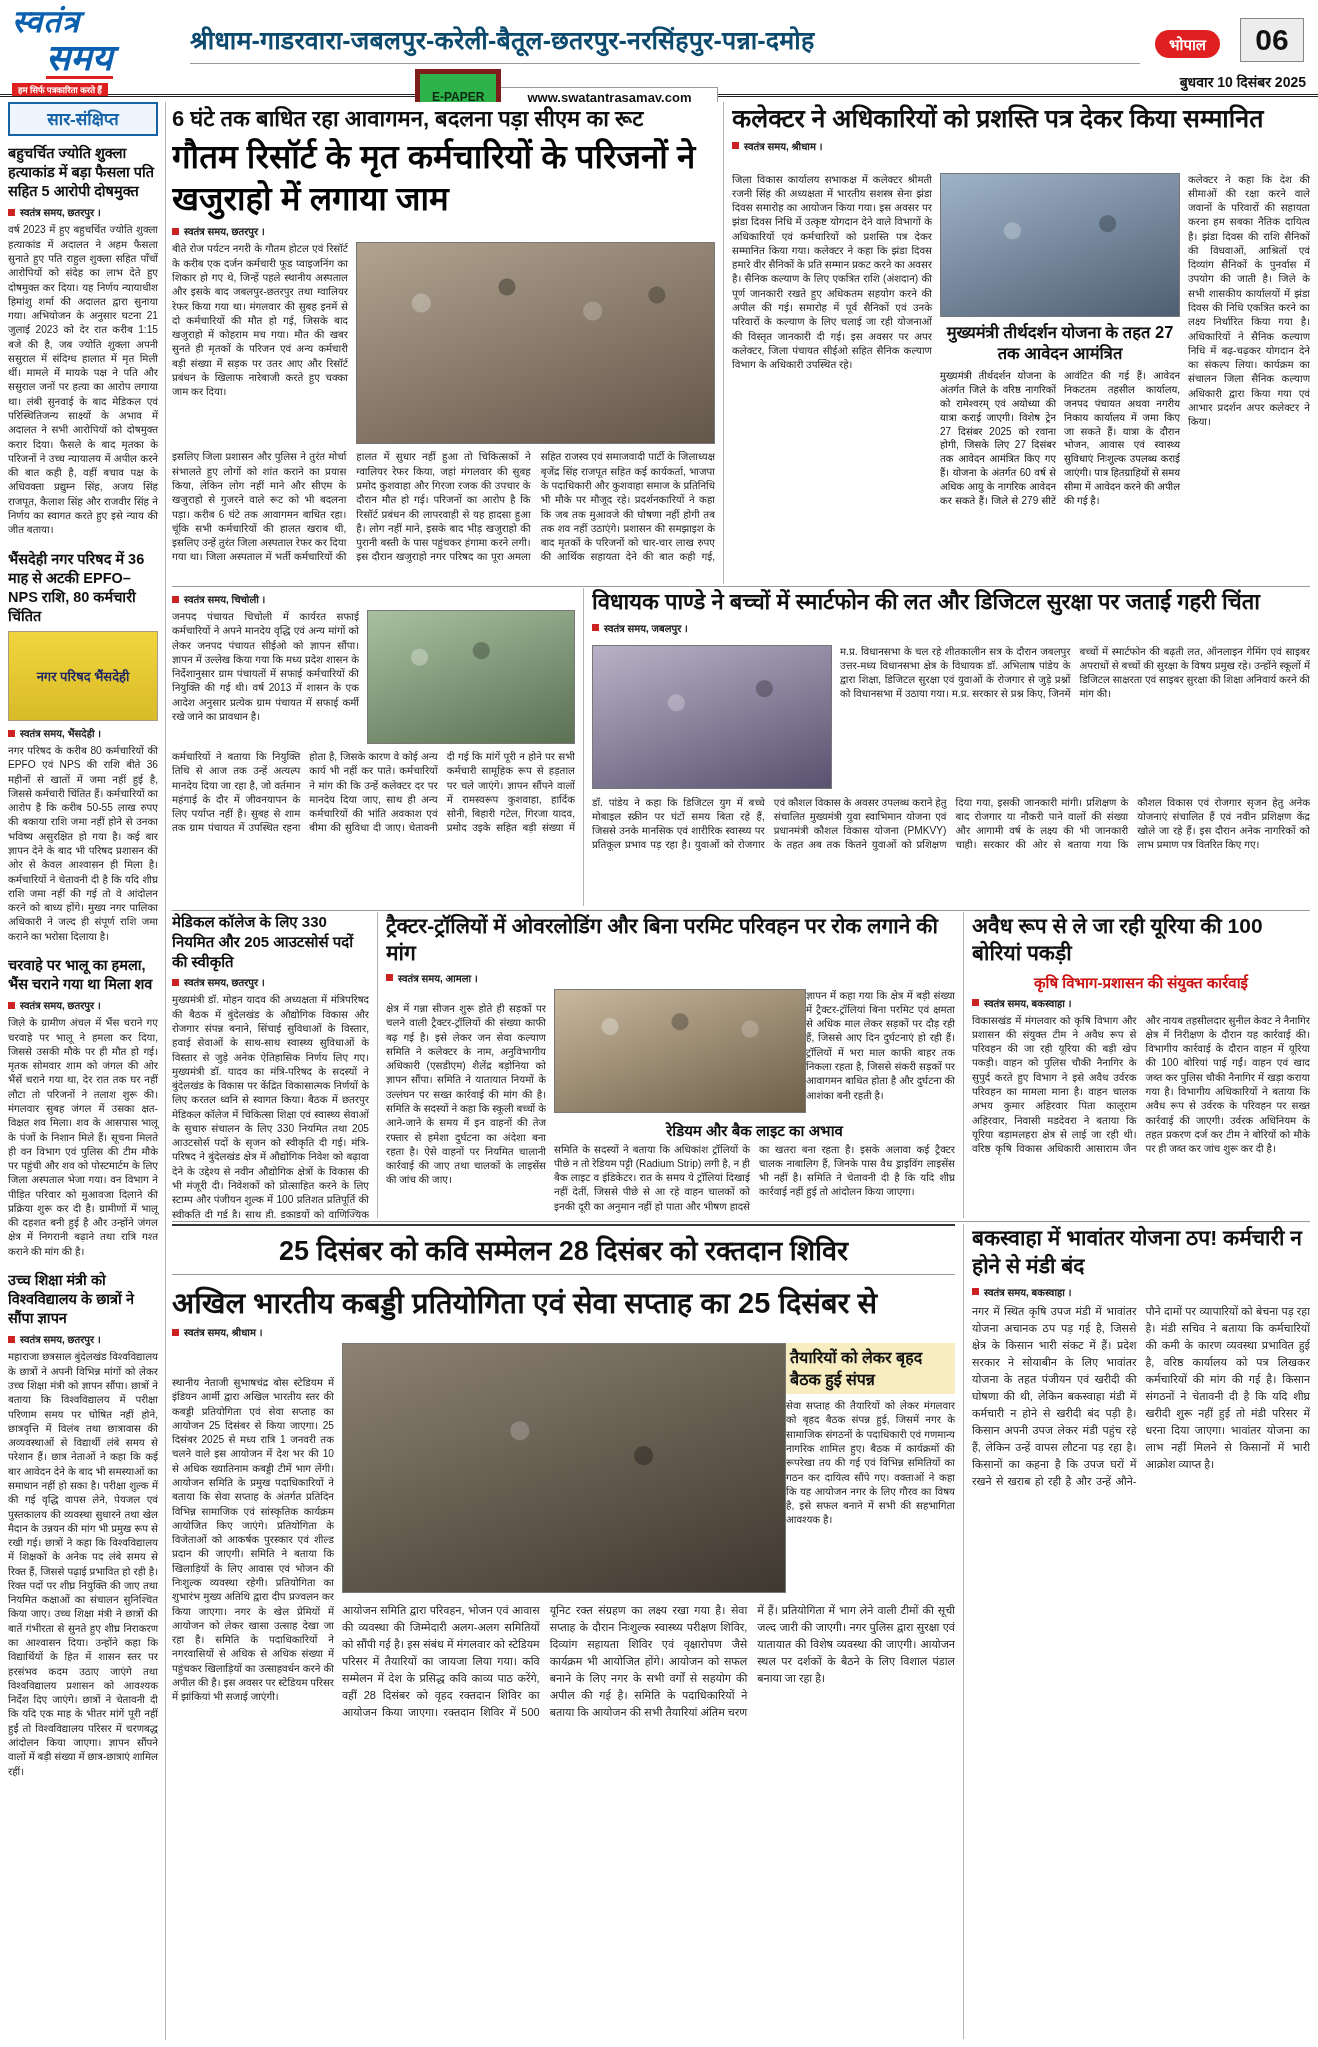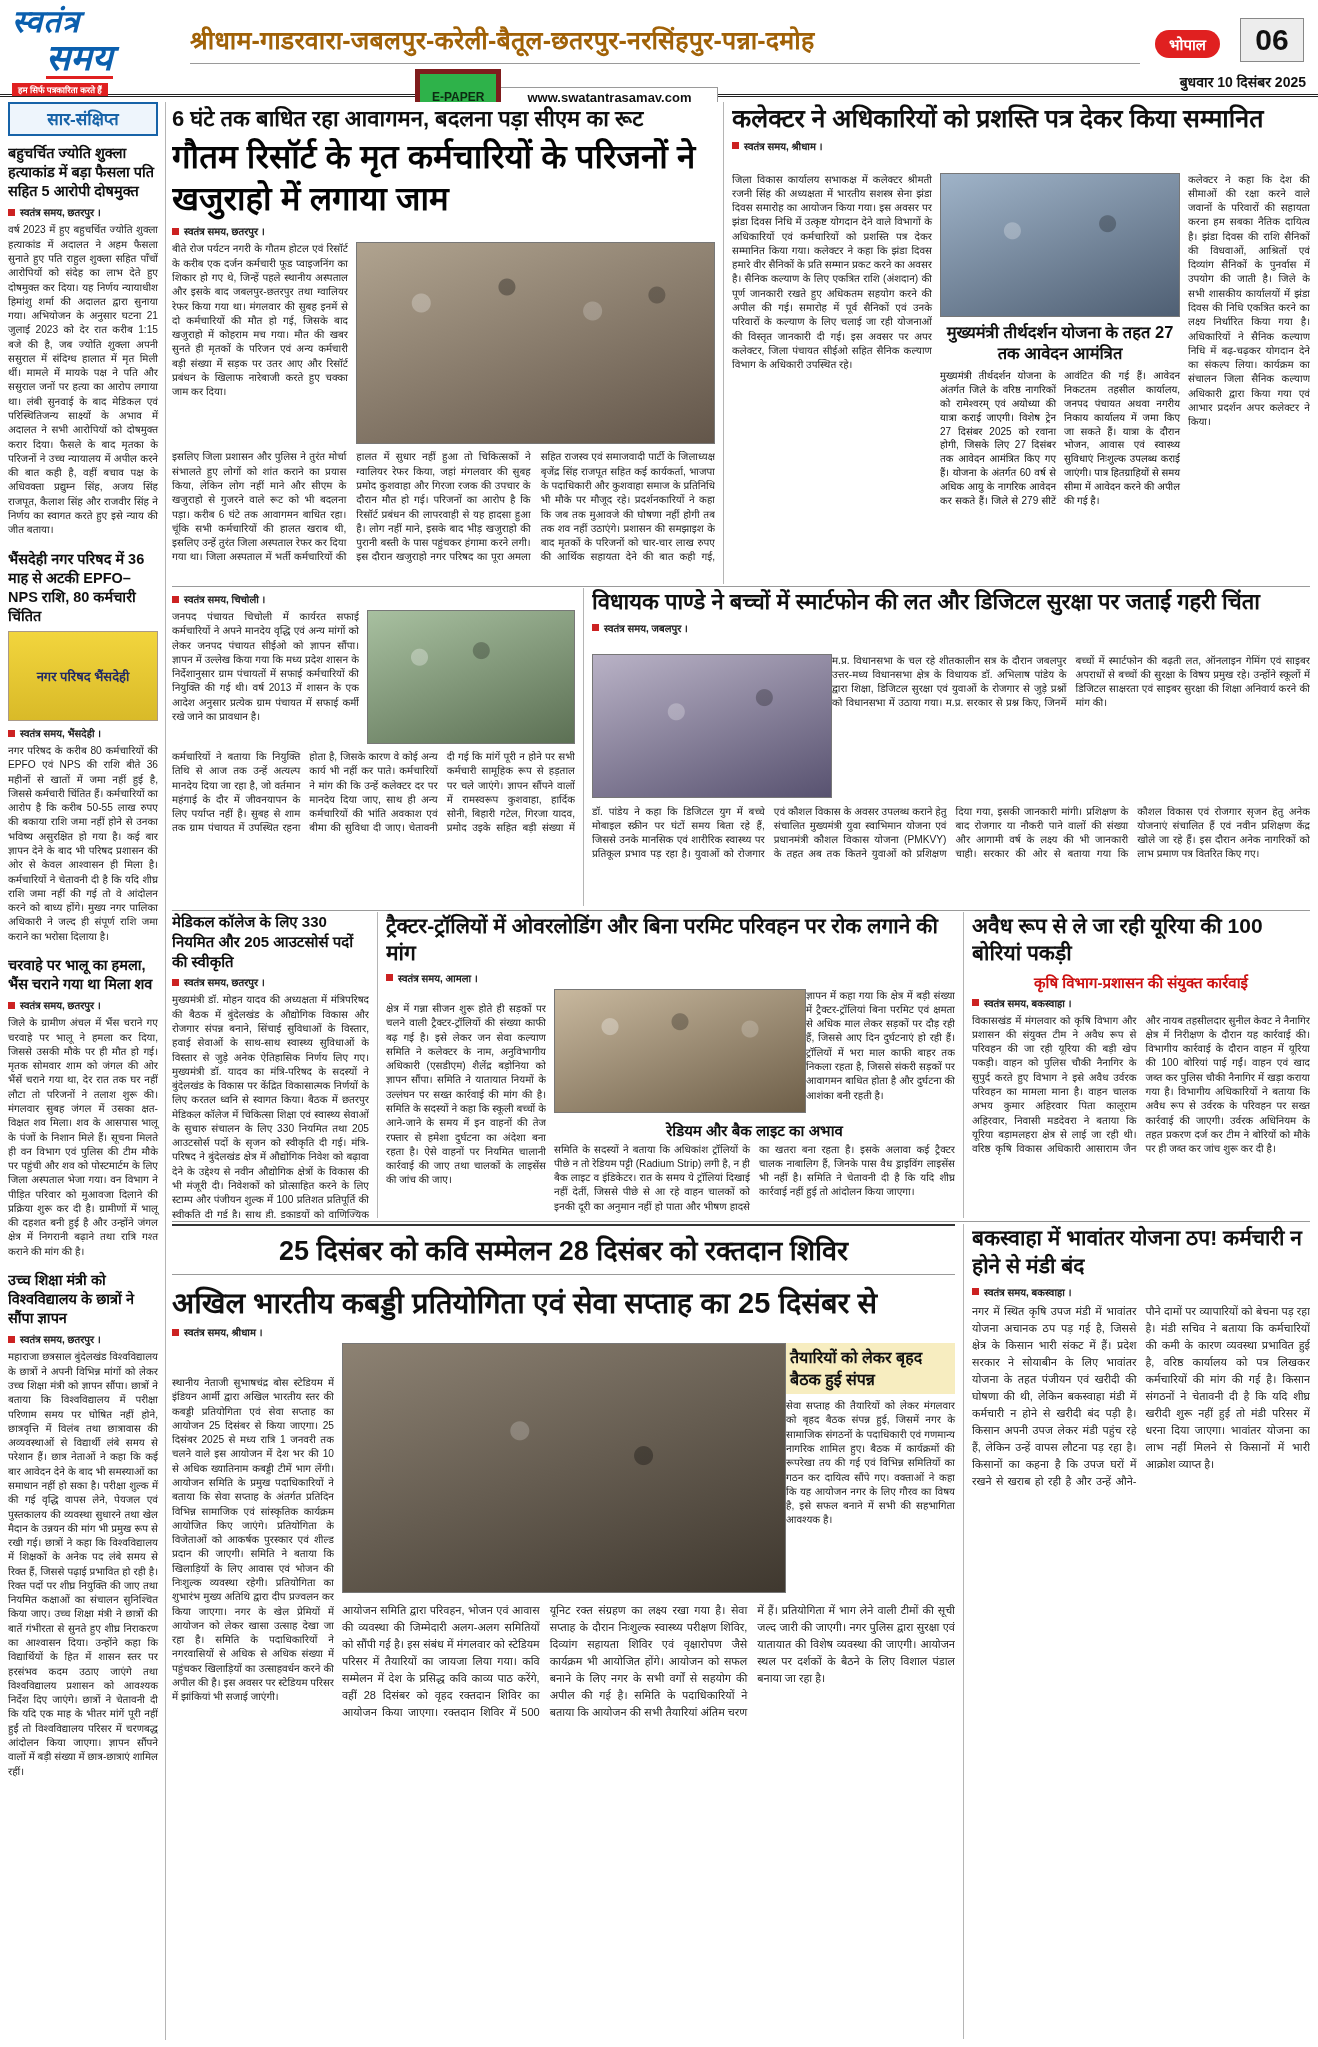--- a/index.html
+++ b/index.html
@@ -6,21 +6,21 @@
   body { background:#d8d8d8; }
   .page { position:relative; width:1318px; height:2047px; background:#ffffff; margin:0 auto;
           font-family:"Liberation Sans","DejaVu Sans",sans-serif; color:#111; overflow:hidden; }
 
   
   .masthead { position:absolute; left:0; top:0; width:1318px; height:97px; border-bottom:3px double #222; background:#fff; }
   .logo { position:absolute; left:12px; top:6px; width:170px; }
   .logo-top { color:#0a5fae; font-size:31px; font-weight:800; font-style:italic; line-height:1.05; letter-spacing:1px; }
   .logo-bottom { color:#0a5fae; font-size:36px; font-weight:800; font-style:italic; line-height:1.05; margin-left:34px; display:inline-block; border-bottom:3px solid #e02020; }
   .logo-tagline { background:#e02020; color:#fff; font-size:8.5px; font-weight:bold; padding:1px 6px; display:inline-block; margin-top:4px; }
-  .cities { position:absolute; left:190px; top:22px; width:955px; font-size:25px; font-weight:800; color:#a16207; letter-spacing:.2px; }
+  .cities { position:absolute; left:190px; top:22px; width:955px; font-size:25px; font-weight:800; color:#0c4a6e; letter-spacing:.2px; }
   .mast-line { position:absolute; left:190px; top:63px; width:950px; border-top:1px solid #9a9a9a; height:0; }
   .mast-sub { position:absolute; left:415px; top:69px; display:flex; gap:0; align-items:center; }
   .epaper { background:#2eb24a; color:#0c2b12; font-weight:bold; font-size:12px; padding:16px 12px; border:5px solid #7f1d1d; }
   .website { background:#fff; color:#111; font-weight:bold; font-size:13px; padding:2px 26px; border:1px solid #9a9a9a; border-left:none; }
   .edition-pill { position:absolute; left:1155px; top:30px; background:#e02020; color:#fff; font-weight:bold; font-size:15px; padding:4px 14px; border-radius:15px; }
   .page-num { position:absolute; left:1240px; top:18px; width:64px; height:44px; background:#ededed; border:1px solid #888;
               font-size:30px; font-weight:800; display:flex; align-items:center; justify-content:center; }
   .issue-date { position:absolute; right:12px; top:72px; font-size:14px; font-weight:bold; }
 
   
@@ -66,21 +66,21 @@
   
   .safai { left:172px; top:588px; width:412px; height:318px; border-right:1px solid #b5b5b5; padding-right:8px; overflow:hidden; }
   .s-h { font-size:21px; font-weight:800; line-height:1.3; }
   .s-row { display:flex; gap:8px; margin-top:2px; }
   .s-lead { flex:1; height:134px; overflow:hidden; }
   .s-photo { width:208px; height:134px; }
   .s-body { margin-top:6px; column-count:3; column-gap:9px; height:96px; overflow:hidden; }
 
   .mla { left:592px; top:588px; width:718px; height:318px; overflow:hidden; }
   .m-h { font-size:22px; font-weight:800; line-height:1.3; }
-  .m-row { display:flex; margin-top:19px;align-items:center; }
+  .m-row { display:flex; gap:8px; margin-top:10px;align-items:center; }
   .m-photo { width:240px; height:144px; }
   .m-lead { flex:1; column-count:2; column-gap:9px; height:144px; overflow:hidden; }
   .m-body { margin-top:7px; column-count:4; column-gap:9px; height:104px; overflow:hidden; }
 
   
   .medical { left:172px; top:912px; width:206px; height:306px; border-right:1px solid #b5b5b5; padding-right:8px; overflow:hidden; }
   .md-h { font-size:15px; font-weight:800; line-height:1.32; }
   .md-body { height:228px; overflow:hidden; }
 
   .tractor { left:386px; top:912px; width:578px; height:306px; border-right:1px solid #b5b5b5; padding-right:8px; overflow:hidden; }

